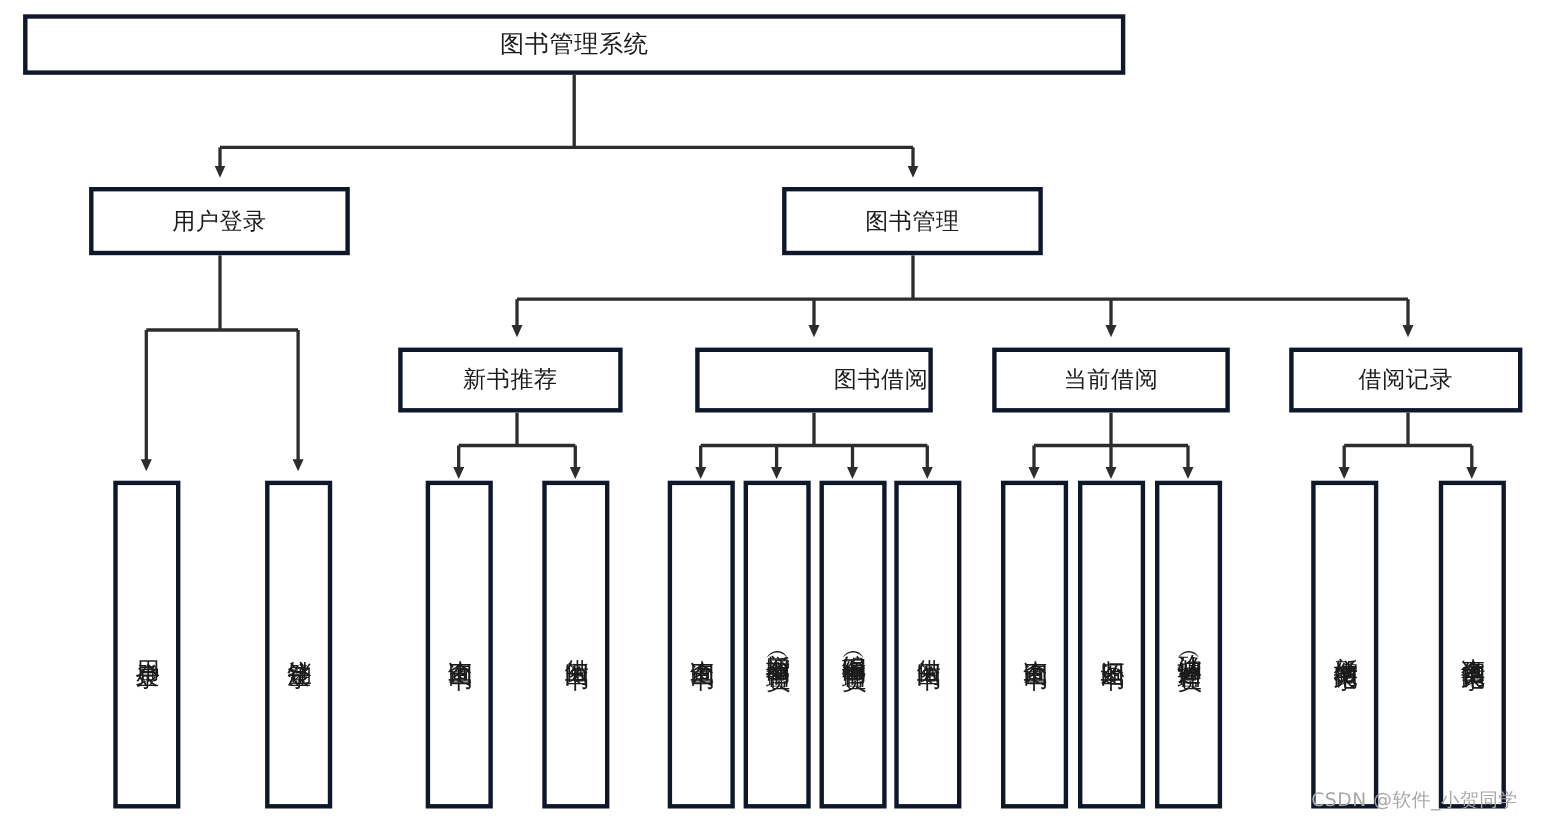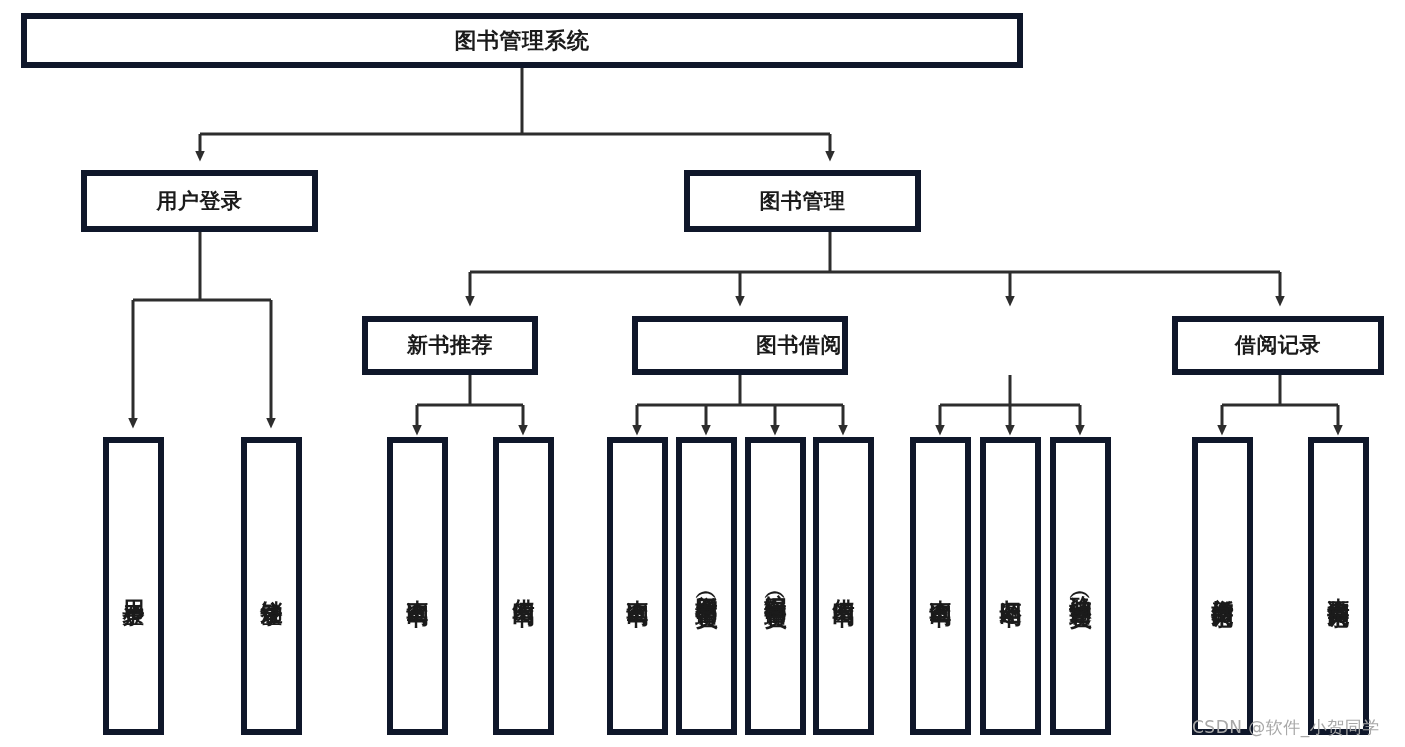--- a/index.html
+++ b/index.html
@@ -21,27 +21,26 @@
     position: absolute;
     left: 0;
     top: 0;
     width: 1405px;
     height: 747px;
     pointer-events: none;
   }
   .node {
     position: absolute;
     box-sizing: border-box;
-    border: 6px solid #0f172a;
+    border: 4px solid #0f172a;
     background: #ffffff;
     display: flex;
     align-items: center;
     justify-content: center;
     color: #1b1b1b;
-    font-weight: bold;
   }
   .node .lbl {
     display: block;
     text-align: center;
     line-height: 1.0;
   }
   
   .node.h .lbl {
     font-size: 21px;
     letter-spacing: 0.5px;
@@ -125,32 +124,35 @@
   </svg>
 
   <div class="node h root" style="left:21px; top:13px; width:1002px; height:55px;">
     <span class="lbl">图书管理系统</span>
   </div>
 
   <div class="node h" style="left:81px; top:170px; width:237px; height:62px;">
     <span class="lbl">用户登录</span>
   </div>
 
-  <div class="node h" style="left:684px; top:170px; width:237px; height:62px;">
+  <div class="node h" style="left:711px; top:170px; width:237px; height:62px;">
     <span class="lbl">图书管理</span>
   </div>
 
-  <div class="node h" style="left:362px; top:316px; width:176px; height:59px;">
+  <div class="node h" style="left:362px; top:316px; width:204px; height:59px;">
     <span class="lbl">新书推荐</span>
   </div>
 
   <div class="node h" style="left:632px; top:316px; width:216px; height:59px;justify-content:flex-end;">
     <span class="lbl">图书借阅</span>
   </div>
 
+  <div class="node h" style="left:902px; top:316px; width:216px; height:59px;">
+    <span class="lbl">当前借阅</span>
+  </div>
 
   <div class="node h" style="left:1172px; top:316px; width:212px; height:59px;">
     <span class="lbl">借阅记录</span>
   </div>
 
   <div class="node v" style="left:103px; top:437px; width:61px; height:298px;">
     <span class="lbl">用户登录</span>
   </div>
 
   <div class="node v" style="left:241px; top:437px; width:61px; height:298px;">

